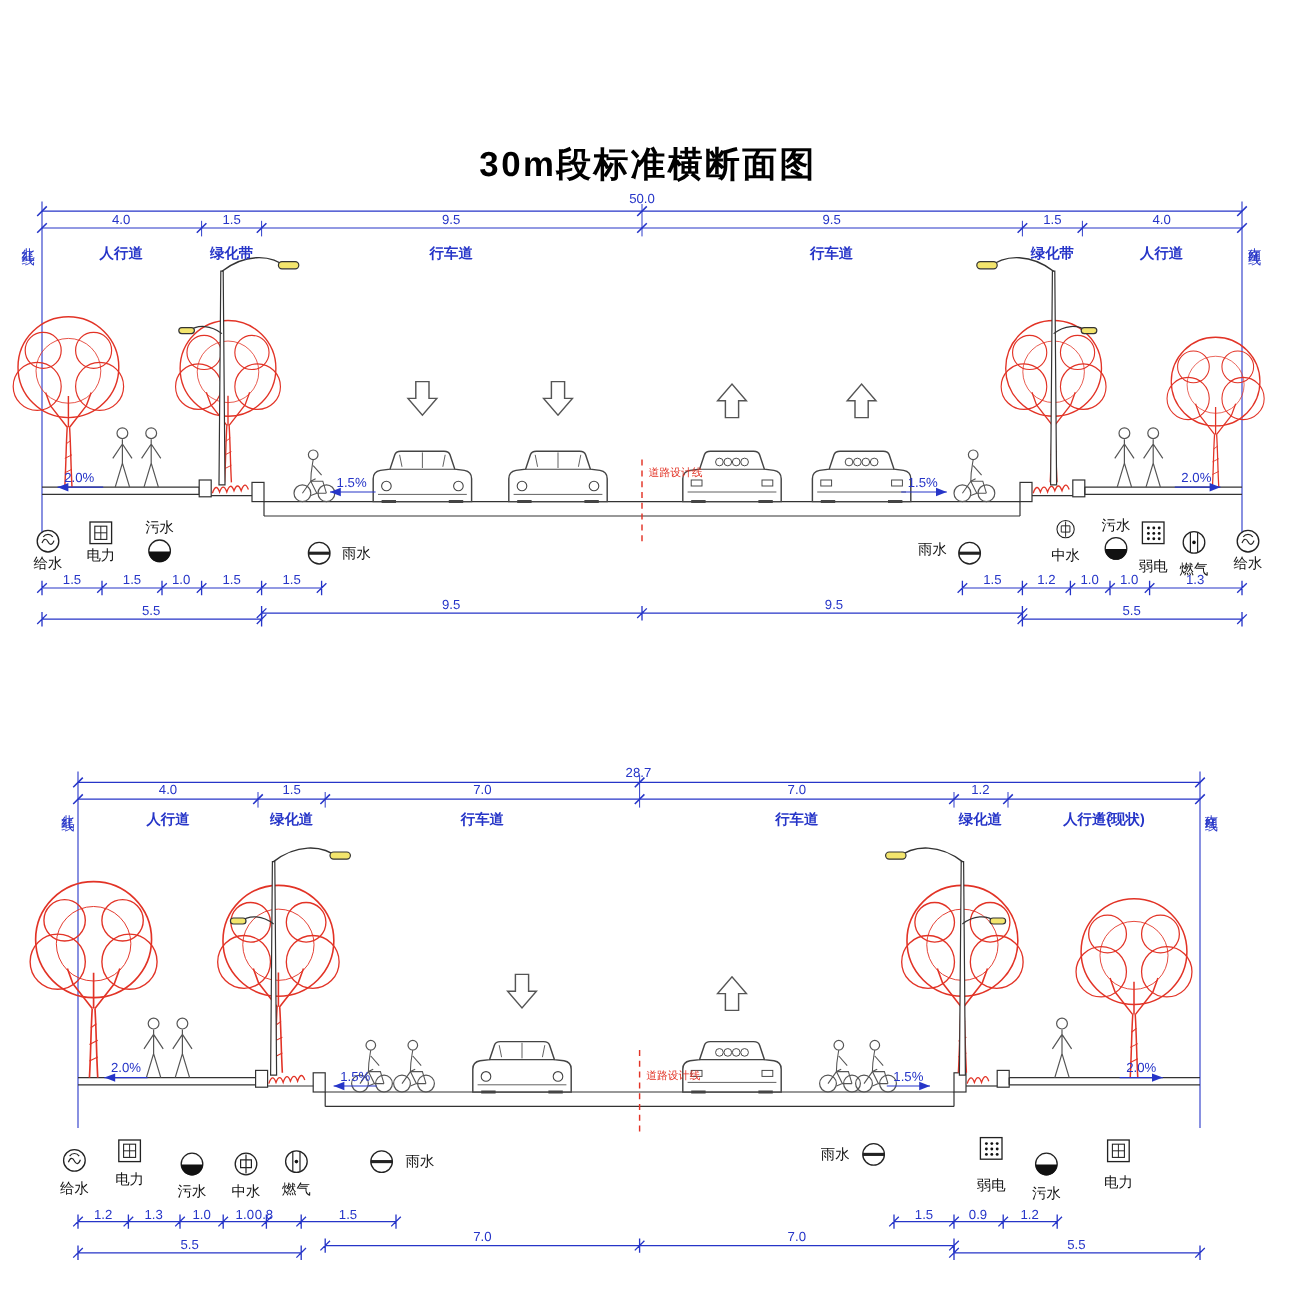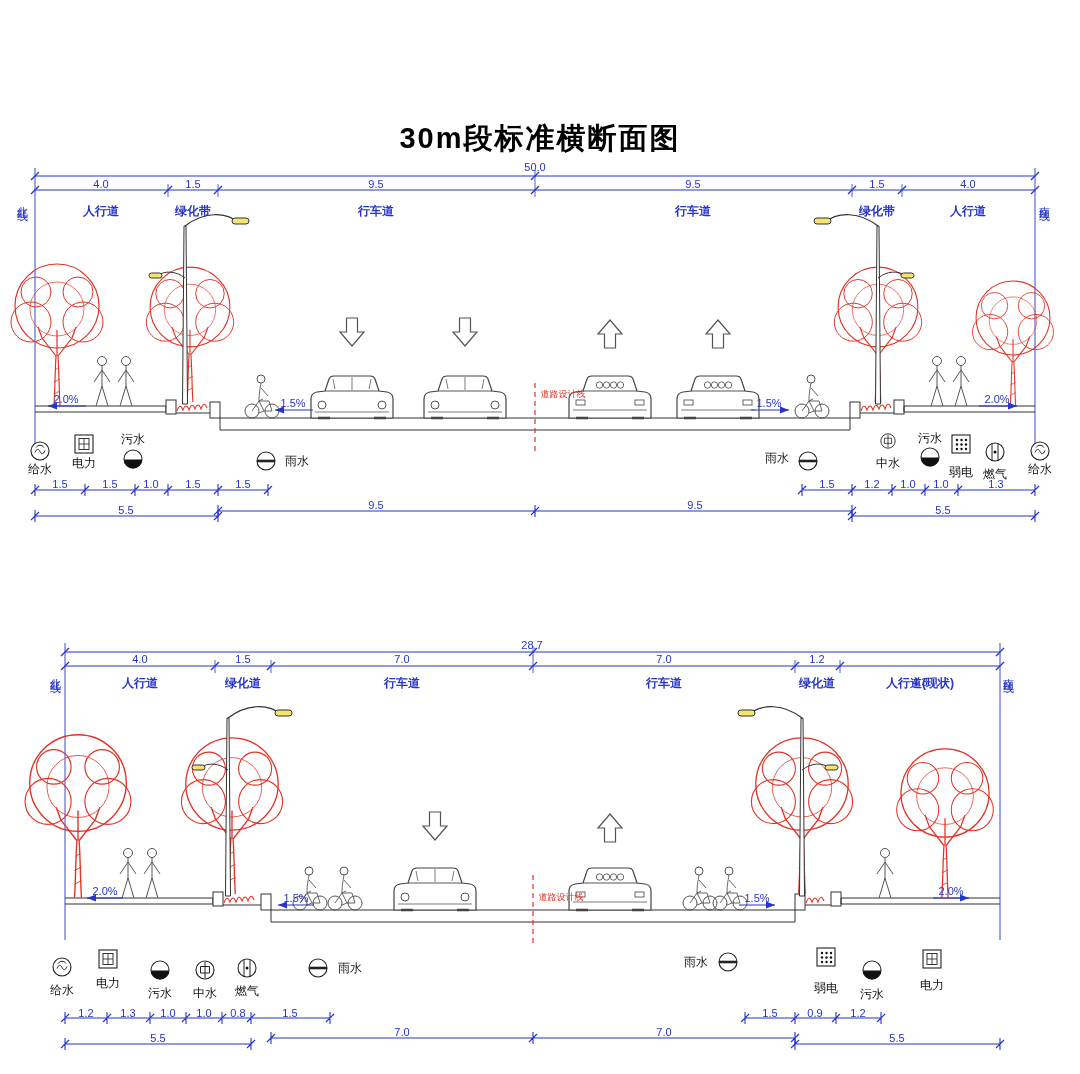--- a/index.html
+++ b/index.html
@@ -392,21 +392,21 @@
 <div class="lbl blk" style="left:350px;top:968px">雨水</div>
 <div class="lbl blk" style="left:696px;top:962px">雨水</div>
 <div class="lbl blk" style="left:826px;top:988px">弱电</div>
 <div class="lbl blk" style="left:872px;top:994px">污水</div>
 <div class="lbl blk" style="left:932px;top:985px">电力</div>
 
 <div class="lbl" style="left:86px;top:1013px">1.2</div>
 <div class="lbl" style="left:128px;top:1013px">1.3</div>
 <div class="lbl" style="left:168px;top:1013px">1.0</div>
 <div class="lbl" style="left:204px;top:1013px">1.0</div>
-<div class="lbl" style="left:238px;top:1013px">0.8</div>
+<div class="lbl" style="left:220px;top:1013px">0.8</div>
 <div class="lbl" style="left:290px;top:1013px">1.5</div>
 <div class="lbl sum" style="left:158px;top:1038px">5.5</div>
 <div class="lbl" style="left:402px;top:1032px">7.0</div>
 <div class="lbl" style="left:664px;top:1032px">7.0</div>
 <div class="lbl" style="left:770px;top:1013px">1.5</div>
 <div class="lbl" style="left:815px;top:1013px">0.9</div>
 <div class="lbl" style="left:858px;top:1013px">1.2</div>
 <div class="lbl sum" style="left:897px;top:1038px">5.5</div>
 
 </div>

